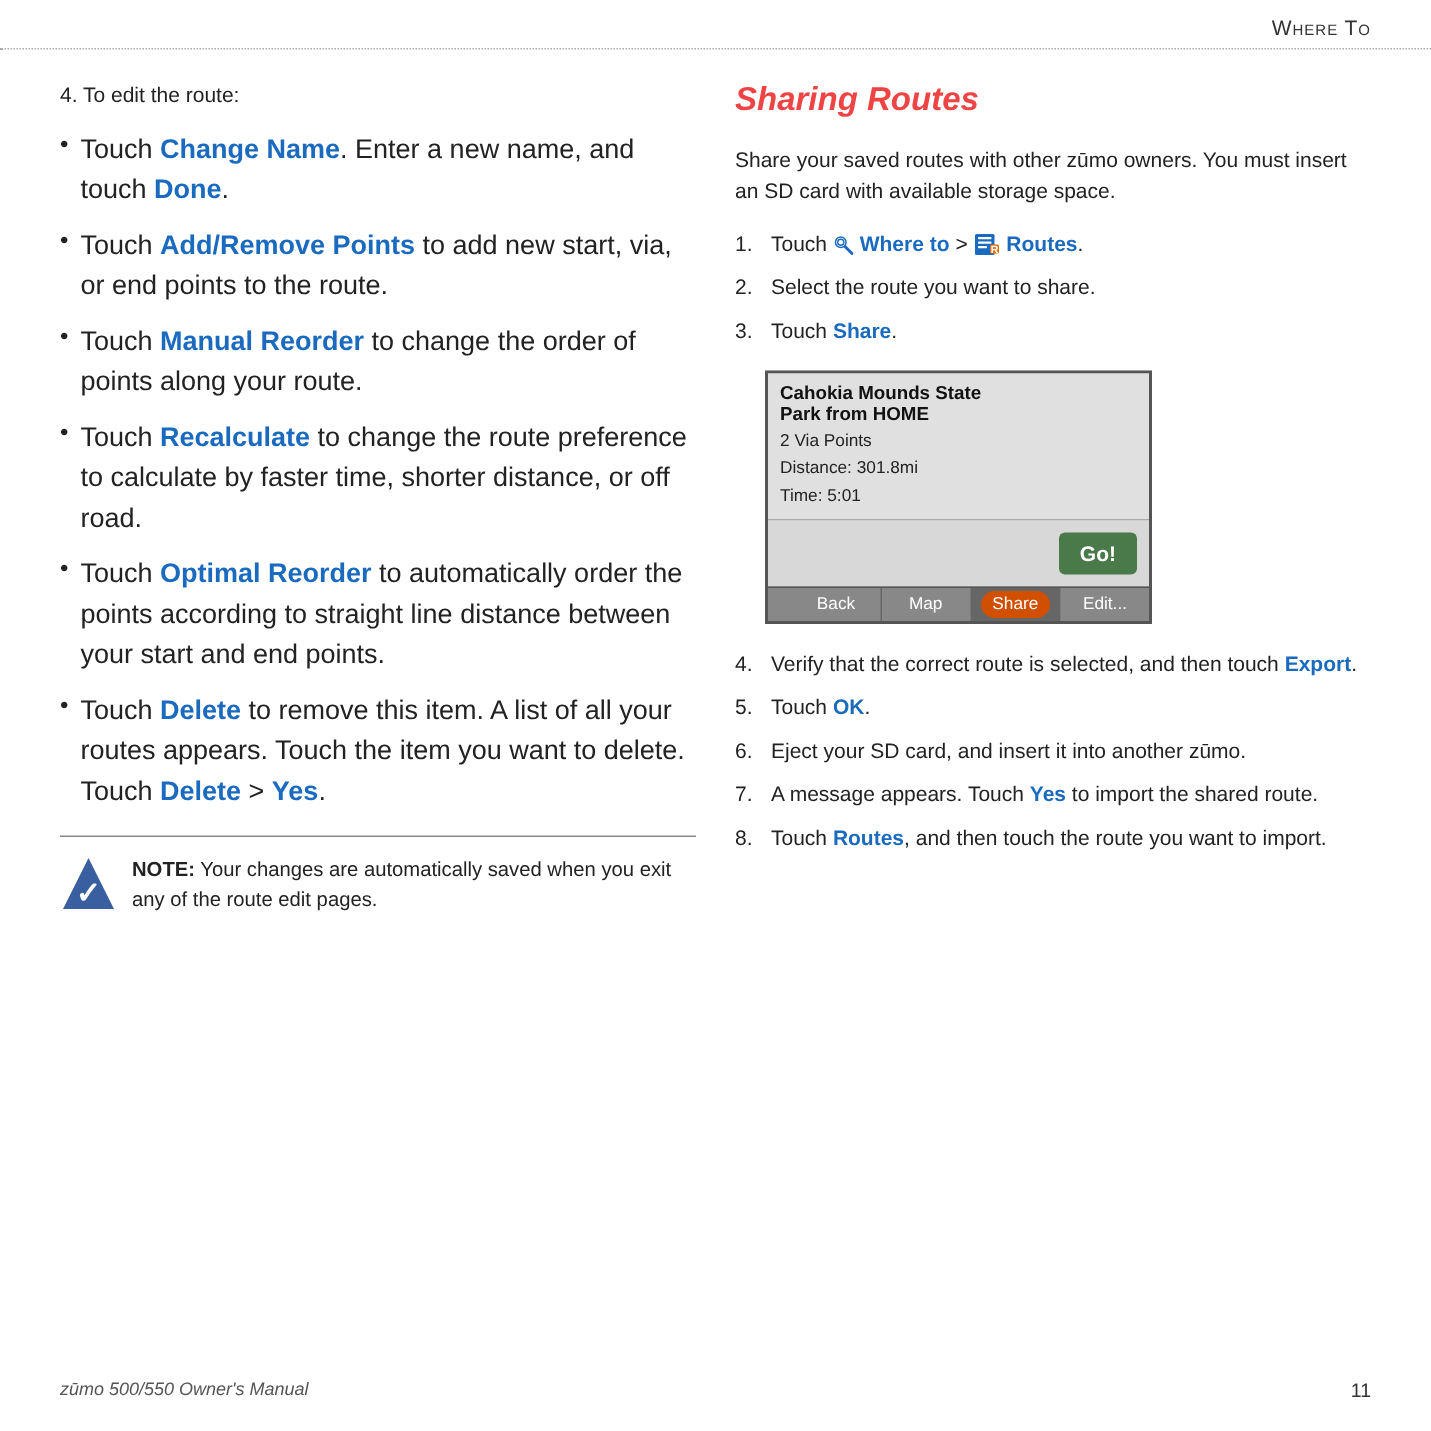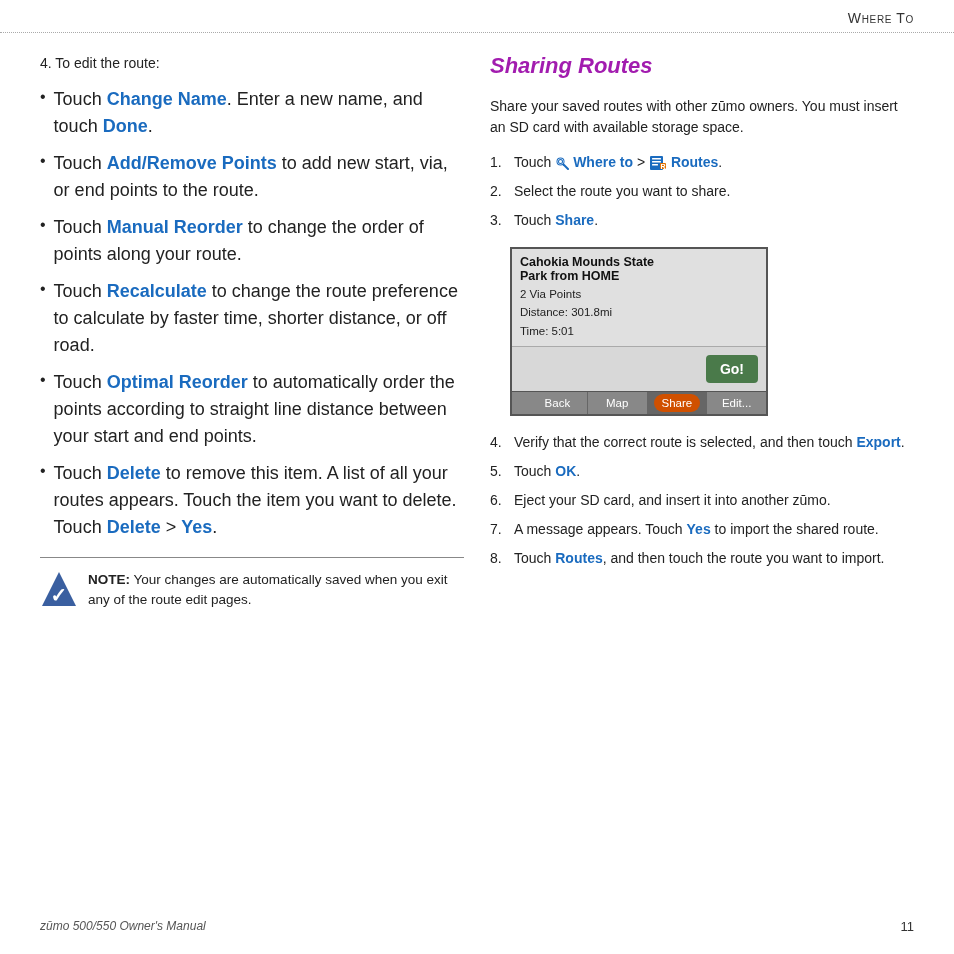--- a/index.html
+++ b/index.html
@@ -115,21 +115,21 @@
     .note-text .note-bold {
       font-weight: bold;
     }
 
     
     .section-title {
       font-size: 22px;
       font-weight: bold;
       font-style: italic;
       margin-bottom: 10px;
-      color: #a21caf;
+      color: #ef4444;
     }
 
     .section-description {
       font-size: 14px;
       line-height: 1.5;
       margin-bottom: 14px;
       margin-top: 17px;
     }
 
     .numbered-list {

